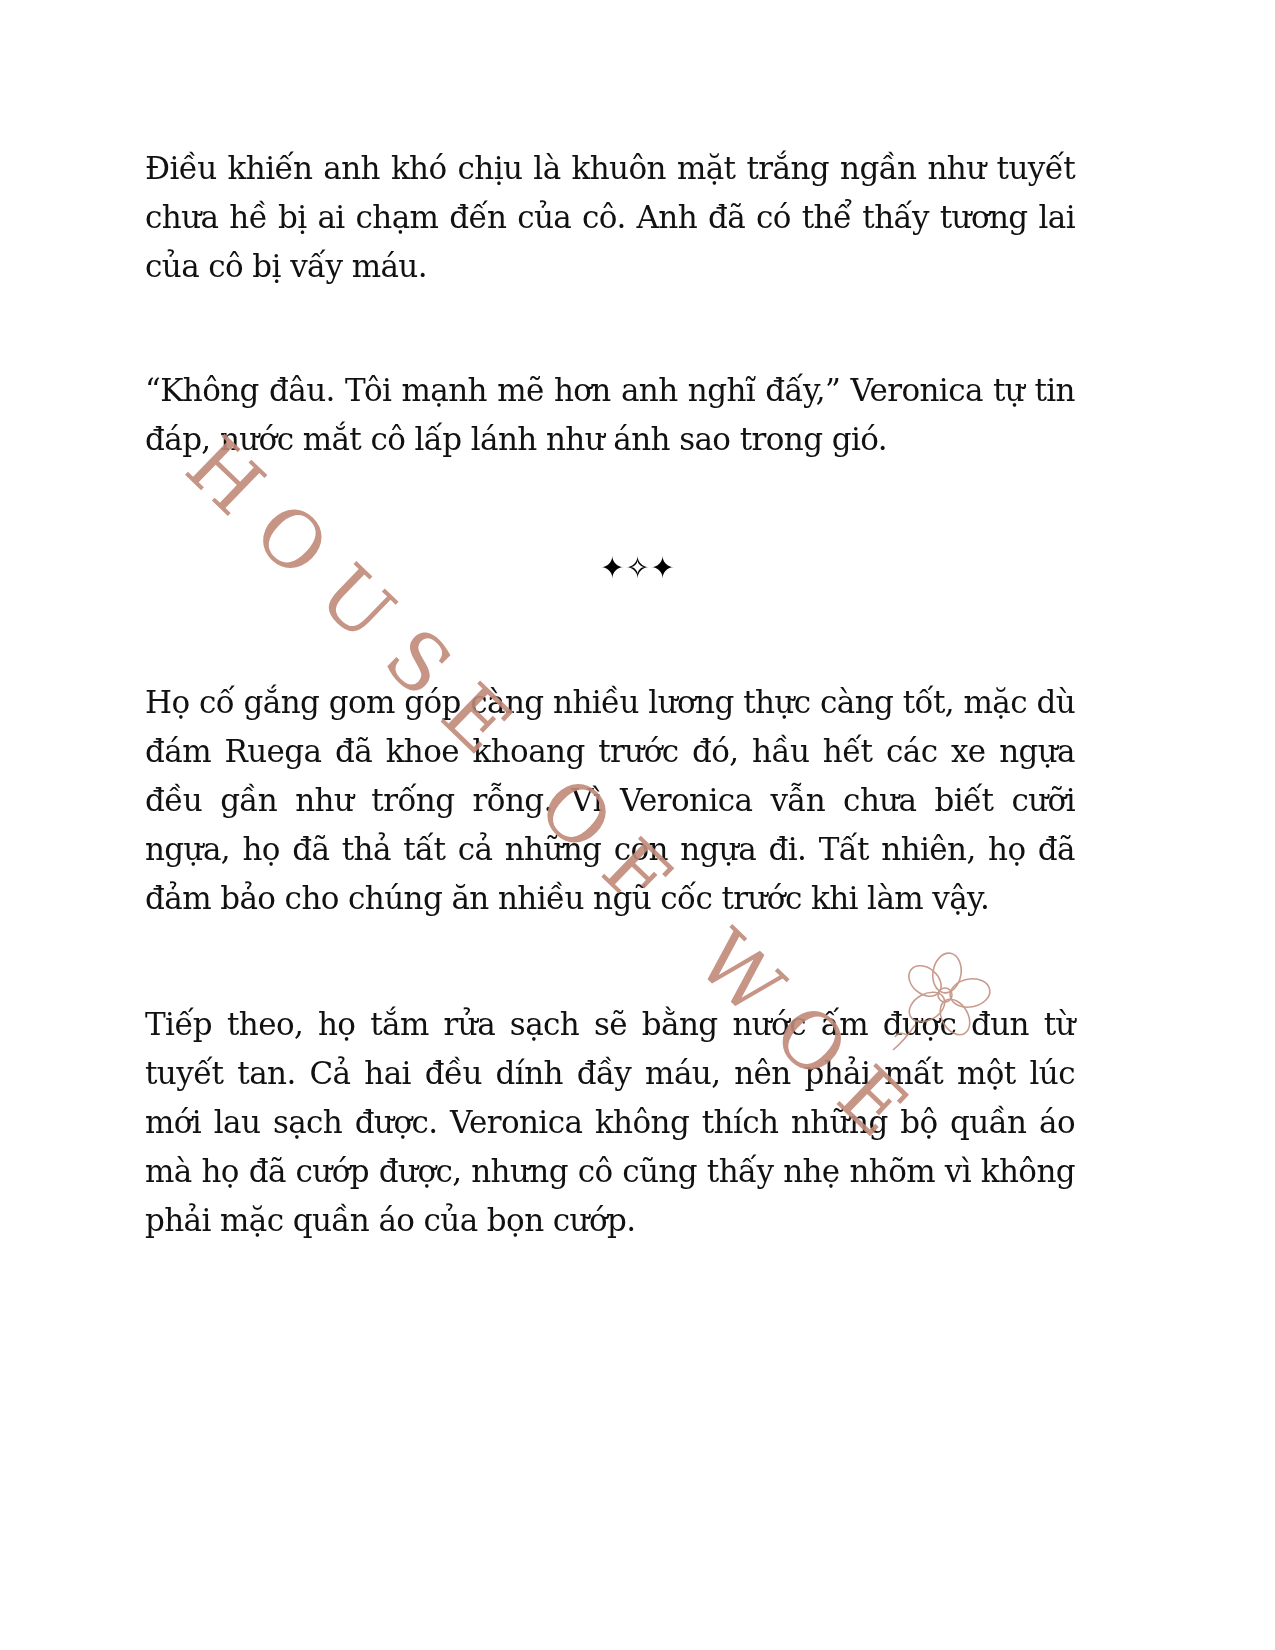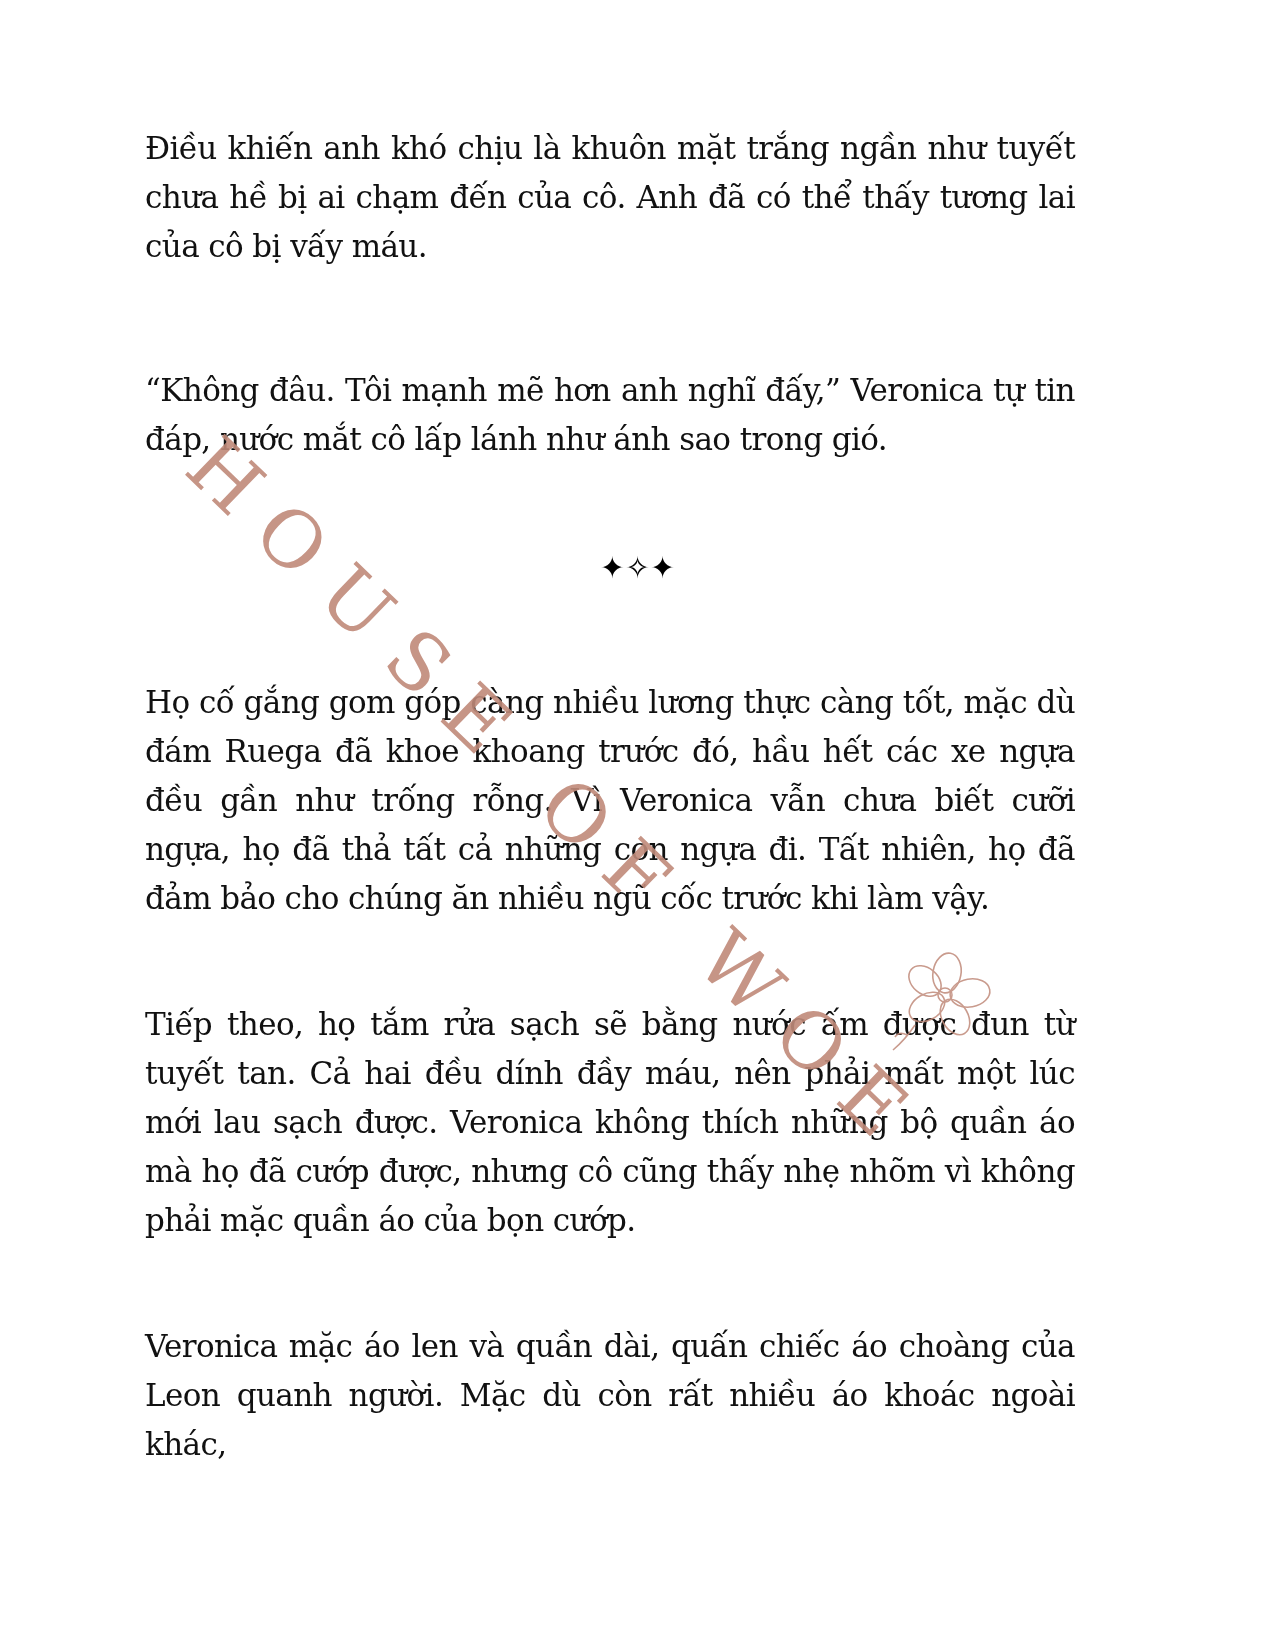--- a/index.html
+++ b/index.html
@@ -12,21 +12,21 @@
     .para {
       position: absolute;
       left: 145px;
       width: 930px;
       font-size: 31px;
       line-height: 49px;
       text-align: justify;
       letter-spacing: -0.6px;
       margin: 0;
     }
-    .p1 { top: 124px; }
+    .p1 { top: 144px; }
     .p2 { top: 366px; }
     .p3 { top: 678px; }
     .p4 { top: 1000px; }
     .p5 { top: 1322px; }
     .divider {
       position: absolute; top: 548px; left: 0; width: 1275px;
       text-align: center; font-size: 30px; line-height: 40px; color: #000;
       letter-spacing: 0px;
     }
     .watermark {
@@ -52,21 +52,20 @@
 
 <div class="page">
 
   <p class="para p1">Điều khiến anh khó chịu là khuôn mặt trắng ngần như tuyết chưa hề bị ai chạm đến của cô. Anh đã có thể thấy tương lai của cô bị vấy máu.</p>
   <p class="para p2">“Không đâu. Tôi mạnh mẽ hơn anh nghĩ đấy,” Veronica tự tin đáp, nước mắt cô lấp lánh như ánh sao trong gió.</p>
 
   <div class="divider">✦✧✦</div>
 
   <p class="para p4">Tiếp theo, họ tắm rửa sạch sẽ bằng nước ấm được đun từ tuyết tan. Cả hai đều dính đầy máu, nên phải mất một lúc mới lau sạch được. Veronica không thích những bộ quần áo mà họ đã cướp được, nhưng cô cũng thấy nhẹ nhõm vì không phải mặc quần áo của bọn cướp.</p>
   <p class="para p3">Họ cố gắng gom góp càng nhiều lương thực càng tốt, mặc dù đám Ruega đã khoe khoang trước đó, hầu hết các xe ngựa đều gần như trống rỗng. Vì Veronica vẫn chưa biết cưỡi ngựa, họ đã thả tất cả những con ngựa đi. Tất nhiên, họ đã đảm bảo cho chúng ăn nhiều ngũ cốc trước khi làm vậy.</p>
-  <p class="para p5">Veronica mặc áo len và quần dài, quấn chiếc áo choàng của Leon quanh người. Mặc dù còn rất nhiều áo khoác ngoài khác,</p>
 
   <div class="watermark">HOUSE OF WOE</div>
 
   <svg class="flower" viewBox="0 0 110 110">
     <g fill="none" stroke="#c08a7a" stroke-width="1.6">
       <ellipse cx="62" cy="28" rx="14" ry="20" transform="rotate(10 62 28)"></ellipse>
       <ellipse cx="85" cy="48" rx="14" ry="20" transform="rotate(80 85 48)"></ellipse>
       <ellipse cx="70" cy="72" rx="13" ry="19" transform="rotate(150 70 72)"></ellipse>
       <ellipse cx="42" cy="62" rx="13" ry="19" transform="rotate(-120 42 62)"></ellipse>
       <ellipse cx="40" cy="36" rx="13" ry="18" transform="rotate(-50 40 36)"></ellipse>

